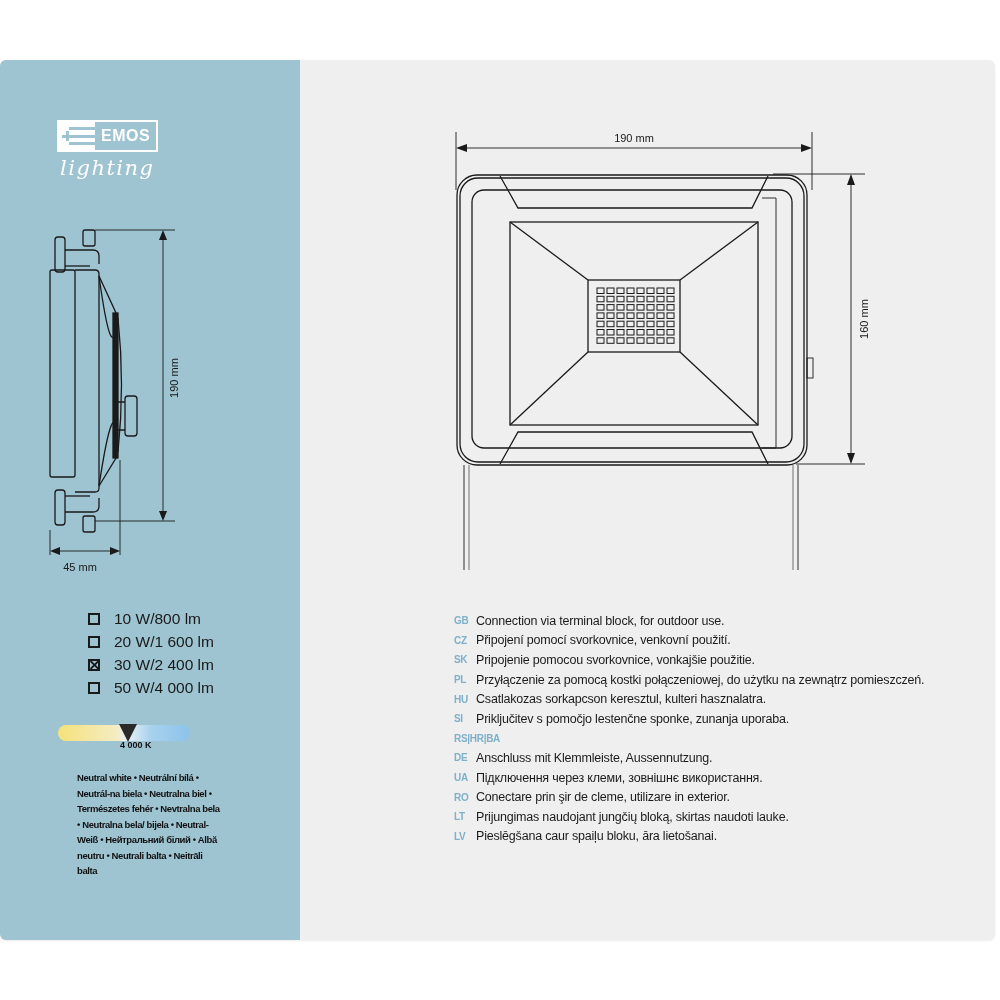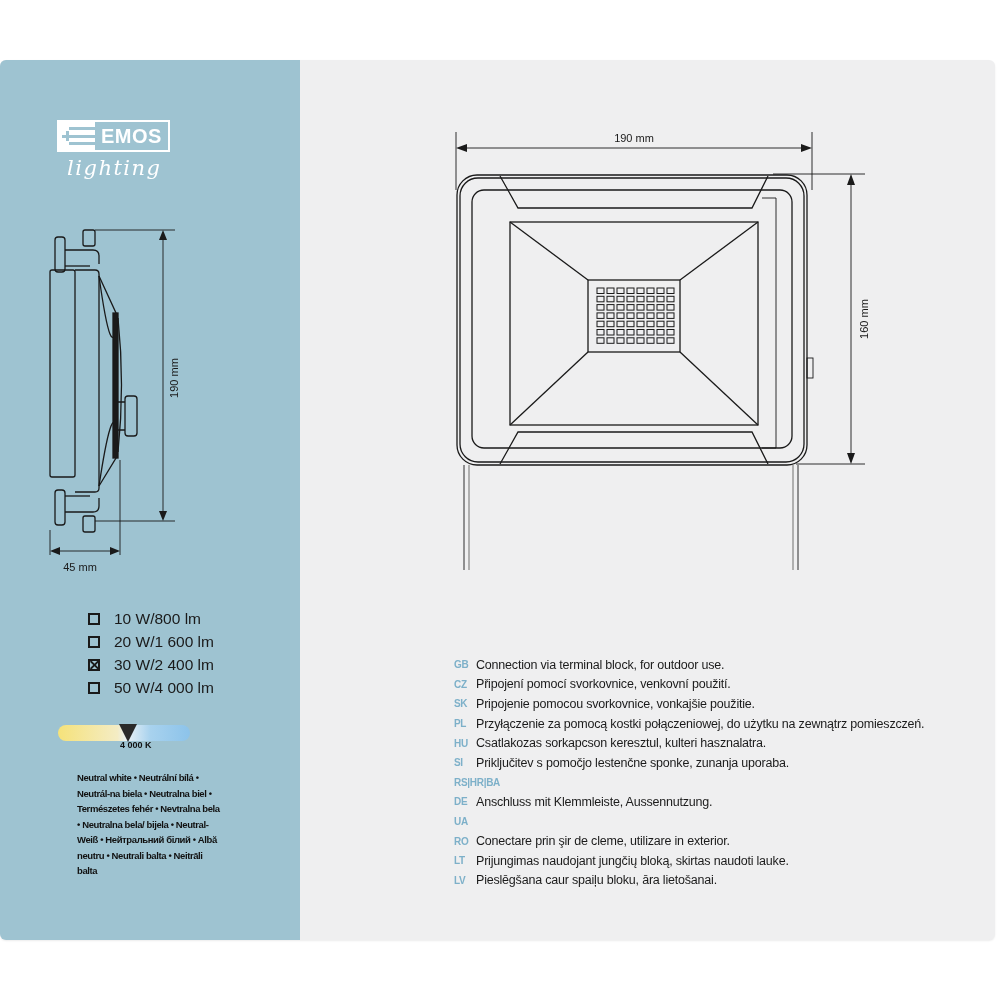--- a/index.html
+++ b/index.html
@@ -18,25 +18,25 @@
   }
   .logo { position: absolute; left: 57px; top: 60px; }
   .logo-box {
     display: flex; align-items: center; border: 2px solid #ffffff; height: 28px;
   }
   .logo-mark {
     width: 36px; height: 28px; background: #ffffff; position: relative;
   }
   .logo-mark i { position: absolute; background: #9ec3d1; display: block; }
   .logo-word {
-    color: #fff; font-weight: bold; font-size: 20px; padding: 0 6px; letter-spacing: 0.5px;
+    color: #fff; font-weight: bold; font-size: 16px; padding: 0 6px; letter-spacing: 0.5px;
   }
   .logo-sub {
     color: #fff; font-family: "DejaVu Serif", serif; font-style: italic; font-size: 21px;
-    margin-top: 4px; margin-left: 10px; letter-spacing: 1.5px; font-weight: 300;
+    margin-top: 4px; margin-left: 3px; letter-spacing: 1.5px; font-weight: 300;
   }
   .side-drawing { position: absolute; left: 40px; top: 160px; }
   .wattage-list { position: absolute; left: 60px; top: 547px; }
   .wattage-item {
     display: flex; align-items: center; height: 23px; font-size: 15.5px; color: #1a1a1a; margin-left: 28px;
   }
   .checkbox {
     width: 12px; height: 12px; border: 2px solid #1a1a1a; margin-right: 14px; position: relative; box-sizing: border-box;
   }
   .checkbox.checked::before, .checkbox.checked::after {
@@ -54,21 +54,21 @@
     border-left: 9px solid transparent; border-right: 9px solid transparent; border-top: 18px solid #2a2a2a;
   }
   .temp-label {
     position: absolute; left: 62px; top: 15px; font-size: 9px; font-weight: bold; color: #111; white-space: nowrap;
   }
   .color-names {
     position: absolute; left: 57px; top: 710px; width: 145px;
     font-size: 9.5px; font-weight: bold; color: #111; line-height: 15.5px; letter-spacing: -0.4px; margin-left: 20px;
   }
   .front-drawing { position: absolute; left: 440px; top: 50px; }
-  .lang-list { position: absolute; left: 454px; top: 551px; margin-top: 44px; }
+  .lang-list { position: absolute; left: 454px; top: 551px; }
   .lang-item { display: flex; align-items: center; height: 19.6px; font-size: 12.5px; color: #1b1b1b; }
   .lang-code {
     color: #7db0c9; font-weight: bold; font-size: 10px; min-width: 22px; letter-spacing: -0.3px;
   }
   .lang-code.wide { min-width: 49px; }
   .lang-text { white-space: nowrap; letter-spacing: -0.2px; }
   .dim-label { font-family: "Liberation Sans", sans-serif; font-size: 11px; fill: #1a1a1a; }
 </style>
 </head>
 <body>
@@ -302,20 +302,21 @@
     </div>
     <div class="lang-item">
       <span class="lang-code wide">RS|HR|BA</span>
     </div>
     <div class="lang-item">
       <span class="lang-code">DE</span>
       <span class="lang-text">Anschluss mit Klemmleiste, Aussennutzung.</span>
     </div>
     <div class="lang-item">
       <span class="lang-code">UA</span>
+      <span class="lang-text">Підключення через клеми, зовнішнє використання.</span>
     </div>
     <div class="lang-item">
       <span class="lang-code">RO</span>
       <span class="lang-text">Conectare prin şir de cleme, utilizare in exterior.</span>
     </div>
     <div class="lang-item">
       <span class="lang-code">LT</span>
       <span class="lang-text">Prijungimas naudojant jungčių bloką, skirtas naudoti lauke.</span>
     </div>
     <div class="lang-item">

